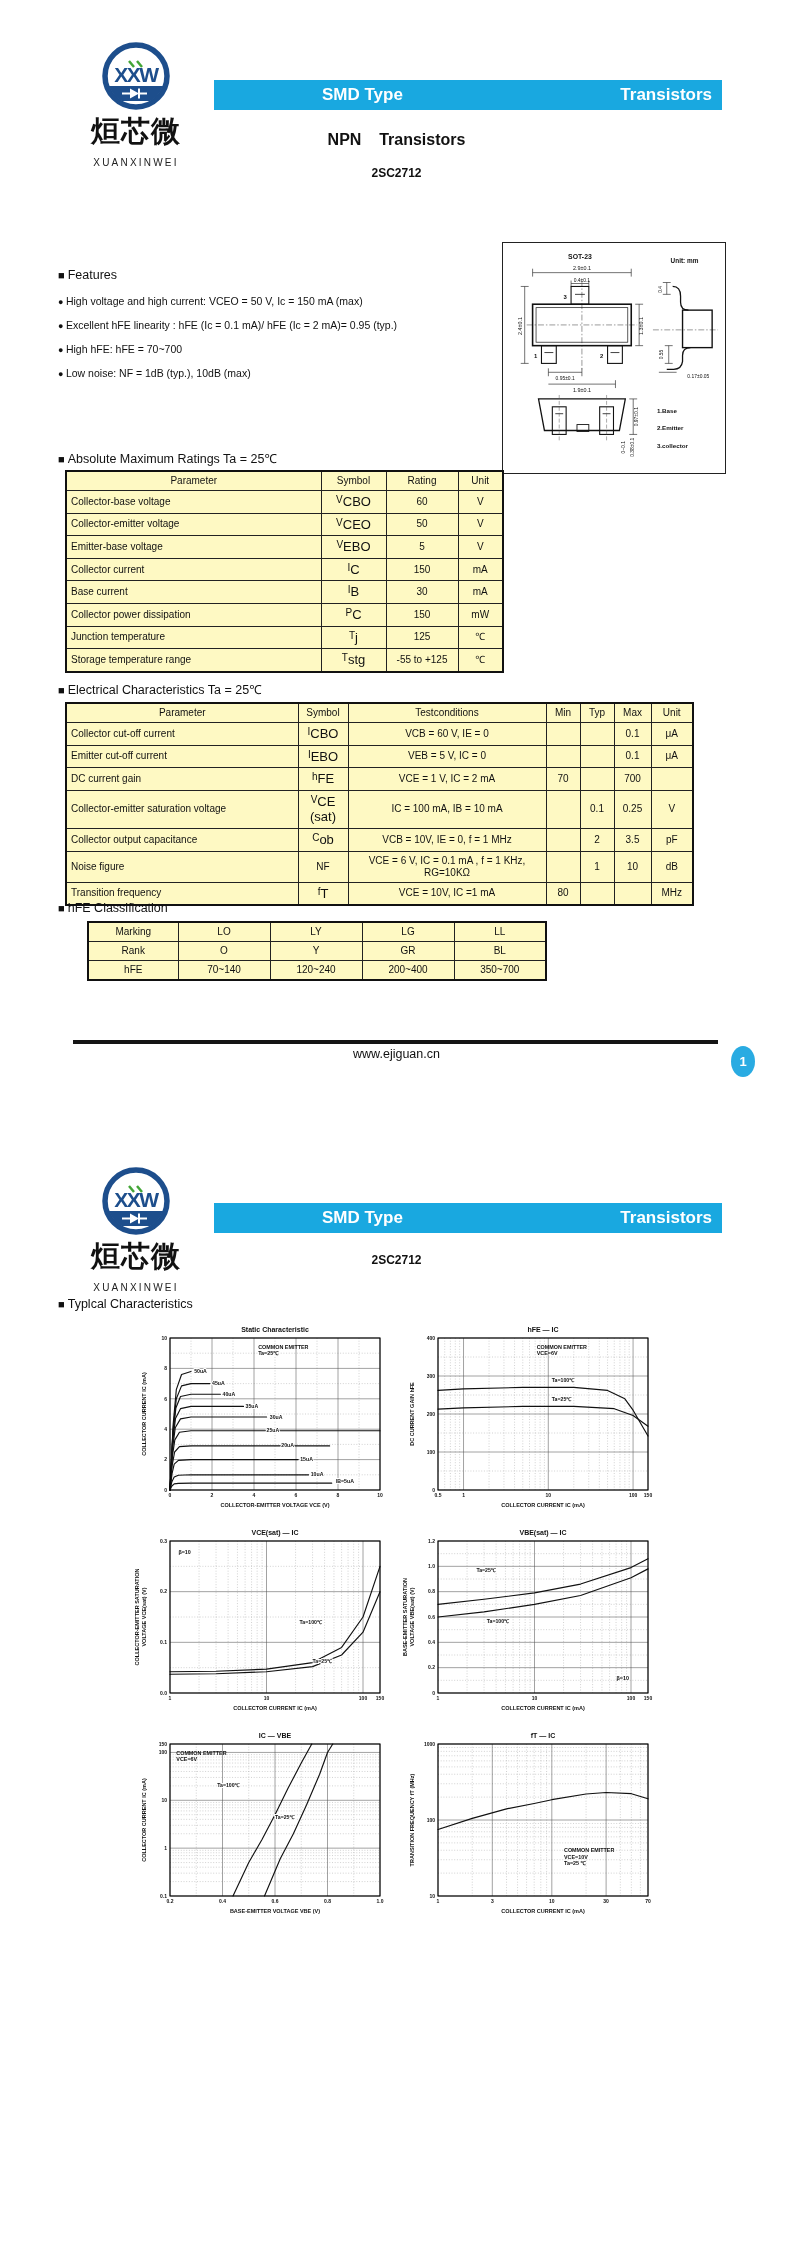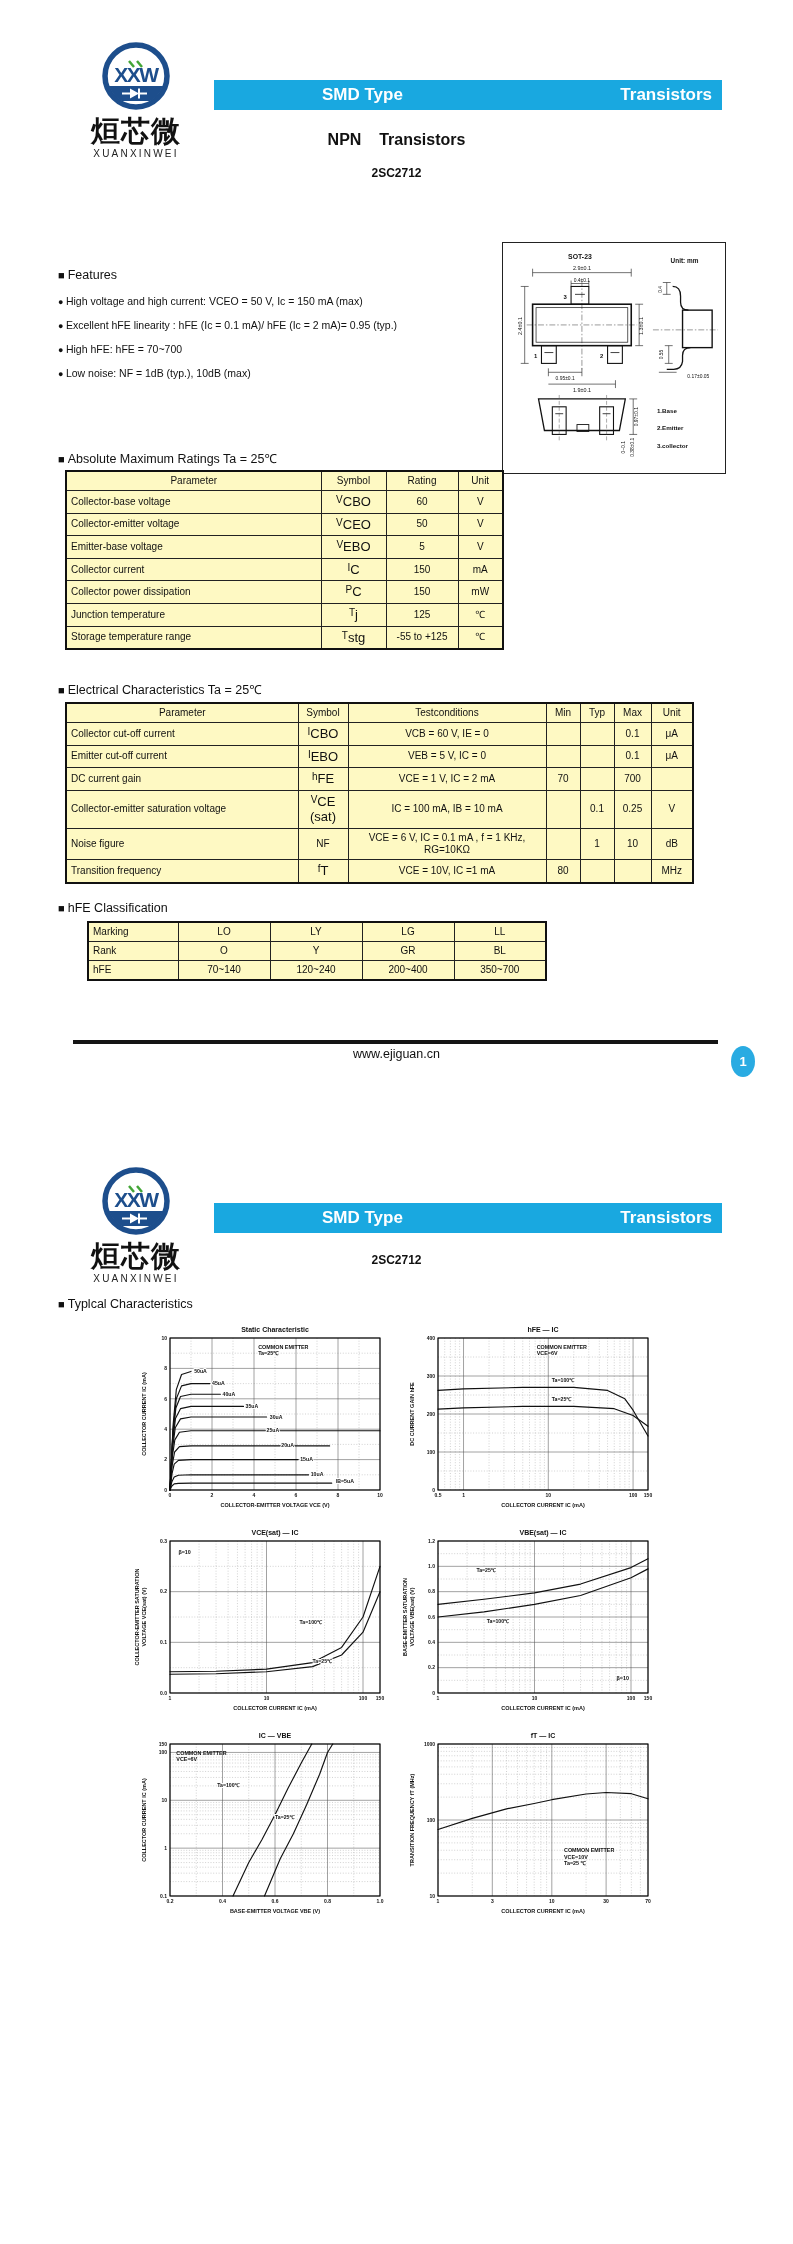--- a/index.html
+++ b/index.html
@@ -1,39 +1,39 @@
 <!DOCTYPE html>
 <html><head>
 <meta charset="utf-8">
 <style>
   body{margin:0;background:#fff}
   .sheet{position:relative;width:793px;height:1920px;background:#fff;
          font-family:"Liberation Sans",sans-serif;color:#111;overflow:hidden}
   .logo{position:absolute;width:116px;text-align:center;line-height:1}
   .logo-cn{font-size:29px;font-weight:700;letter-spacing:1px;margin-top:2px;white-space:nowrap}
-  .logo-en{font-size:10px;letter-spacing:2.2px;margin-top:3px;color:#222;font-weight:500}
+  .logo-en{font-size:10px;letter-spacing:2.2px;margin-top:12px;color:#222;font-weight:500}
   .banner{position:absolute;width:508px;height:30px;background:#19a8e0;color:#fff}
   .banner span{position:absolute;top:0;line-height:30px;font-size:17px;font-weight:600}
   .b-left{left:108px}.b-right{right:10px}
   .center-line{position:absolute;left:0;width:100%;text-align:center;white-space:pre}
   .npn{font-size:16px;font-weight:700}
   .part{font-size:12px;font-weight:700}
   .sec{position:absolute;font-size:12.5px;color:#111;white-space:nowrap}
   .sec::before{content:"■ ";font-size:11px}
   ul.features{position:absolute;list-style:none;margin:0;padding:0;font-size:10.5px}
   ul.features li{line-height:23px}
   ul.features li::before{content:"● ";font-size:9px}
   .pkgbox{position:absolute;width:222px;height:230px;border:1.5px solid #222;background:#fff}
   .pkgbox svg text{font-family:"Liberation Sans",sans-serif;fill:#111}
   table.tbl{position:absolute;border-collapse:collapse;table-layout:fixed;background:#fef9c3;border:2px solid #111}
   .tbl th,.tbl td{border:1px solid #222;font-size:10px;font-weight:400;padding:3px 4px;
                   text-align:center;line-height:1.2;white-space:pre-line;overflow:hidden}
   .tbl td:first-child{text-align:left}
   .tbl sub{font-size:13px}
-  table.hfe td:first-child{text-align:left}
+  table.hfe td:first-child{text-align:center}
   .rule{position:absolute;height:3.5px;background:#151515}
   .url{position:absolute;left:0;width:100%;text-align:center;font-size:12.5px}
   .badge{position:absolute;width:24px;height:31px;border-radius:50%;background:#29abe2;color:#fff;
          font-size:13px;font-weight:700;text-align:center;line-height:31px}
   .chart{position:absolute;width:300px;height:203px}
 </style>
 </head>
 <body>
 
 <div class="sheet">
@@ -214,20 +214,26 @@
           <td>5</td>
           <td>V</td>
         </tr>
         <tr>
           <td>Collector current</td>
           <td>I<sub>C</sub></td>
           <td>150</td>
           <td>mA</td>
         </tr>
         <tr>
+          <td>Base current</td>
+          <td>I<sub>B</sub></td>
+          <td>30</td>
+          <td>mA</td>
+        </tr>
+        <tr>
           <td>Collector power dissipation</td>
           <td>P<sub>C</sub></td>
           <td>150</td>
           <td>mW</td>
         </tr>
         <tr>
           <td>Junction temperature</td>
           <td>T<sub>j</sub></td>
           <td>125</td>
           <td>℃</td>
@@ -292,20 +298,29 @@
           <td></td>
         </tr>
         <tr>
           <td>Collector-emitter saturation voltage</td>
           <td>V<sub>CE (sat)</sub></td>
           <td>IC = 100 mA, IB = 10 mA</td>
           <td></td>
           <td>0.1</td>
           <td>0.25</td>
           <td>V</td>
+        </tr>
+        <tr>
+          <td>Collector output capacitance</td>
+          <td>C<sub>ob</sub></td>
+          <td>VCB = 10V, IE = 0, f = 1 MHz</td>
+          <td></td>
+          <td>2</td>
+          <td>3.5</td>
+          <td>pF</td>
         </tr>
         <tr>
           <td>Noise figure</td>
           <td>NF</td>
           <td>VCE = 6 V, IC = 0.1 mA , f = 1 KHz,
 RG=10KΩ</td>
           <td></td>
           <td>1</td>
           <td>10</td>
           <td>dB</td>

